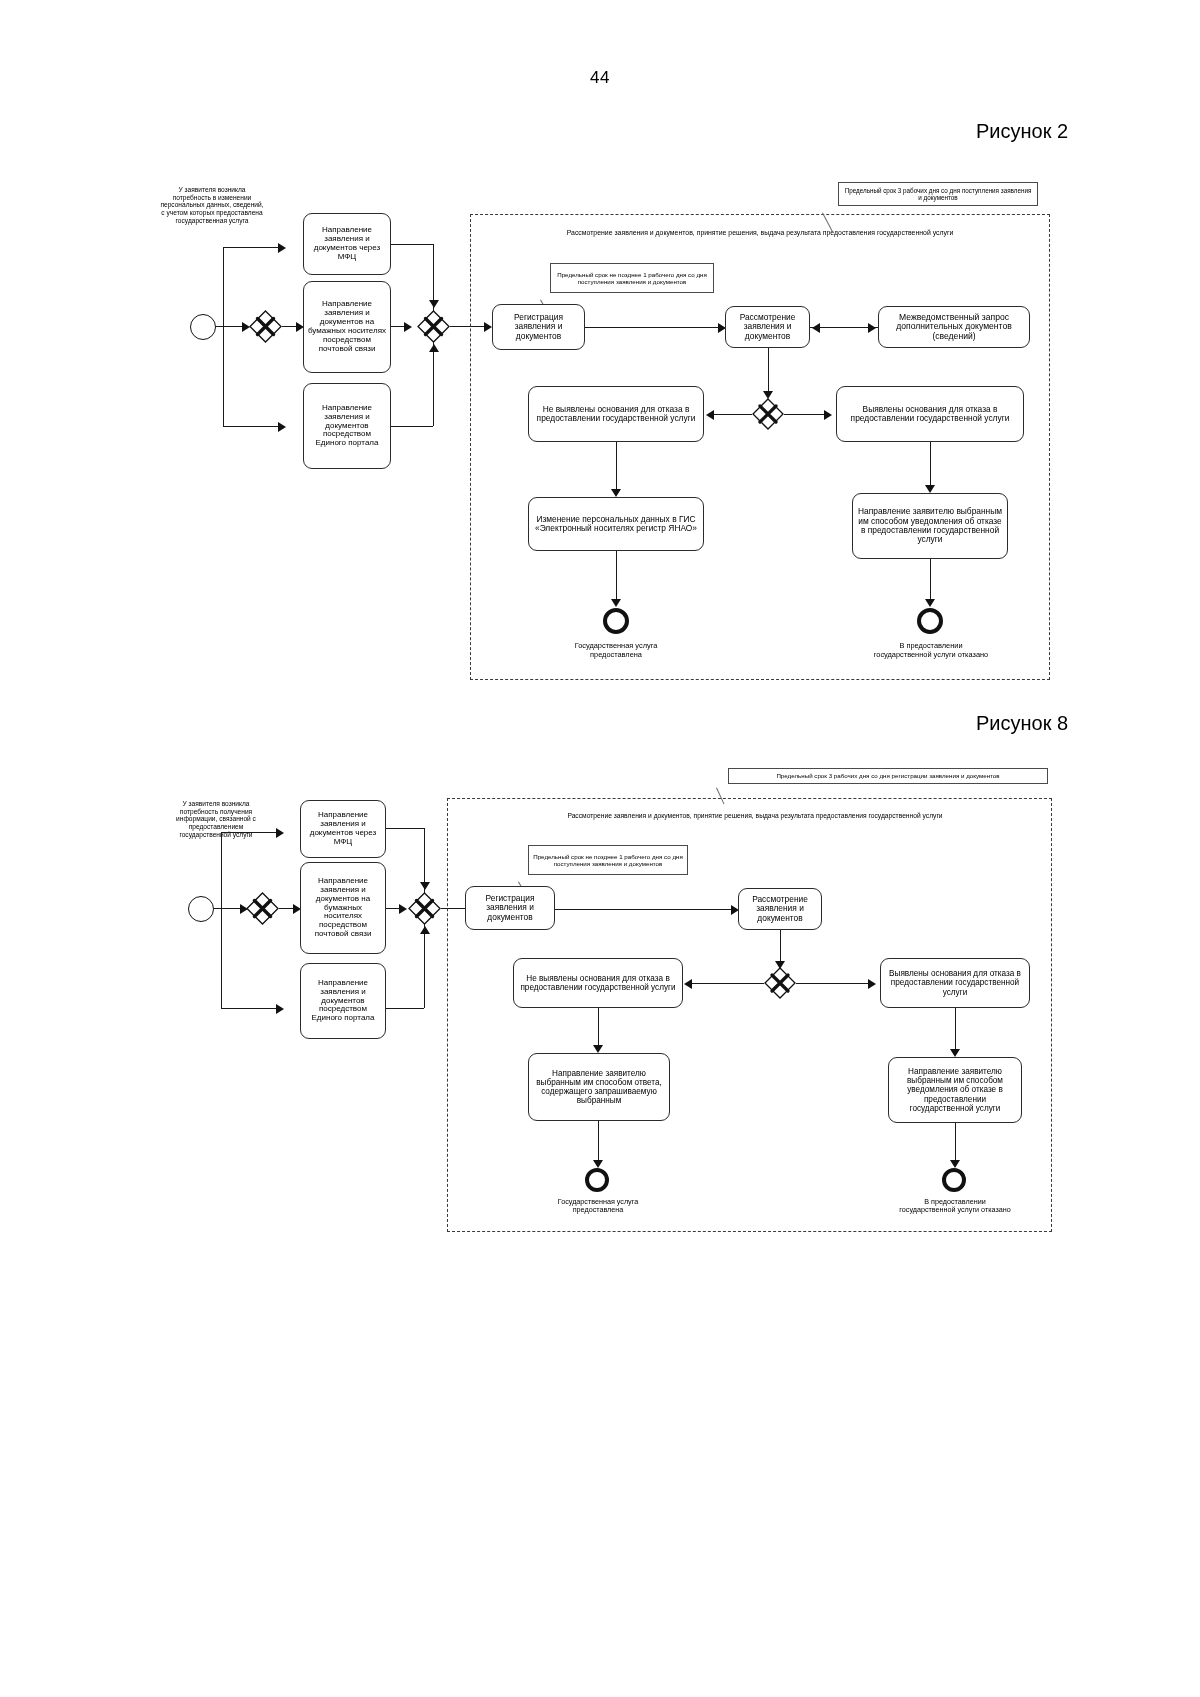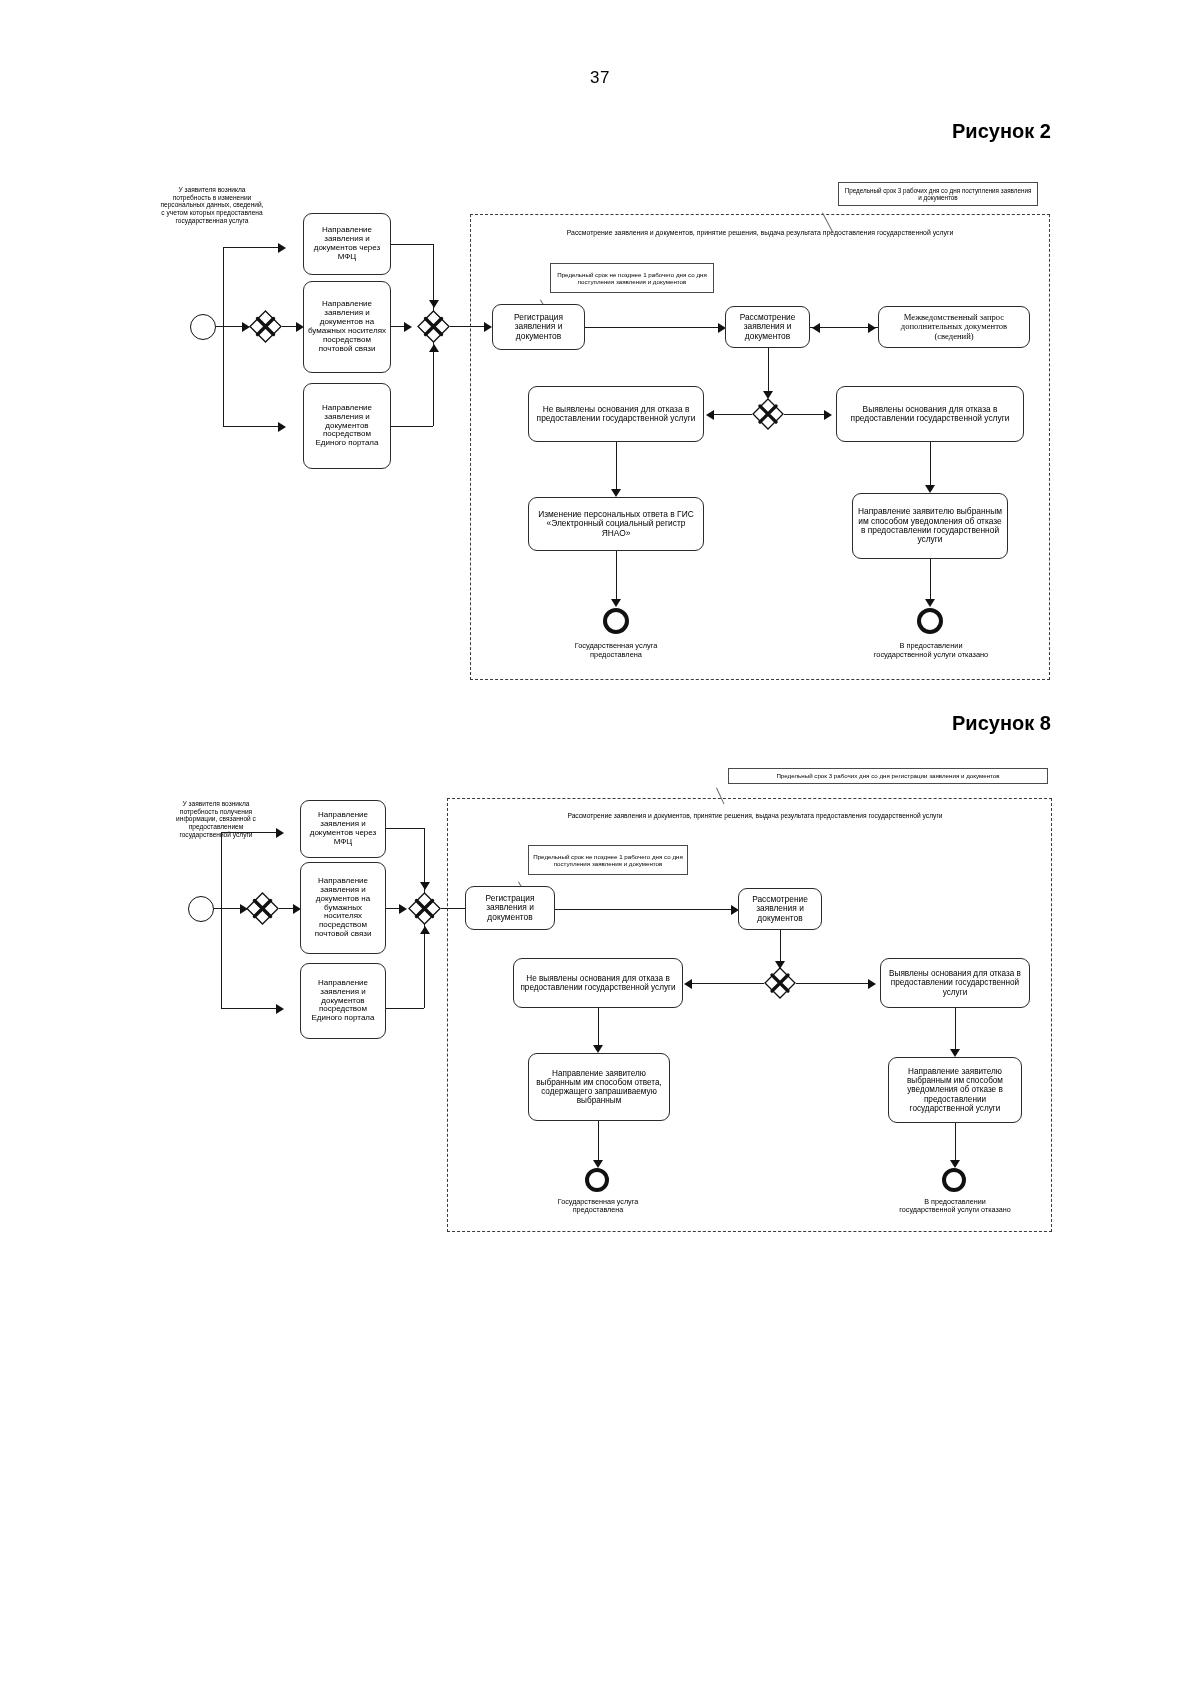--- a/index.html
+++ b/index.html
@@ -3,21 +3,21 @@
 <meta charset="utf-8">
 <style>
   html,body{margin:0;padding:0;background:#ffffff;}
   body{width:1200px;height:1697px;position:relative;
        font-family:"Liberation Sans","DejaVu Sans",sans-serif;color:#000;}
   .page{position:absolute;left:0;top:0;width:1200px;height:1697px;}
 
   .page-num{position:absolute;left:0;top:68px;width:1200px;text-align:center;
             font-size:17px;letter-spacing:.5px;}
 
-  .fig-title{position:absolute;font-size:20px;font-weight:700;}
+  .fig-title{position:absolute;font-size:20px;font-weight:400;margin-left:24px;}
 
   
   .task{position:absolute;box-sizing:border-box;border:1.2px solid #2b2b2b;
         border-radius:9px;background:#fff;display:flex;align-items:center;
         justify-content:center;text-align:center;line-height:1.12;
         padding:2px 3px;}
   .ann{position:absolute;box-sizing:border-box;border:1px solid #4a4a4a;
        background:#fff;display:flex;align-items:center;justify-content:center;
        text-align:center;line-height:1.18;padding:2px 4px;}
   .pool{position:absolute;box-sizing:border-box;
@@ -44,21 +44,21 @@
         border-bottom:8px solid #111;}
   .lead{position:absolute;background:#6a6a6a;width:1px;
         transform-origin:0 0;}
   .startlbl{position:absolute;text-align:center;line-height:1.16;}
 </style>
 </head>
 <body>
 
 <div class="page">
 
-  <div class="page-num">37</div>
+  <div class="page-num">44</div>
 
   <div class="fig-title" style="left:952px;top:120px;">Рисунок 2</div>
 
   <div class="startlbl" style="left:160px;top:186px;width:104px;font-size:6.6px;">У заявителя возникла потребность в изменении персональных данных, сведений, с учетом которых предоставлена государственная услуга</div>
 
   <div class="startev" style="left:190px;top:314px;width:26px;height:26px;"></div>
   <div class="ln lnh" style="left:216px;top:326px;width:28px;"></div>
   <div class="ar ar-r" style="left:242px;top:322px;"></div>
 
   <div class="gw" style="left:249px;top:310px;width:33px;height:33px;">
@@ -108,21 +108,21 @@
   <div class="ann" style="left:550px;top:263px;width:164px;height:30px;font-size:6.2px;">Предельный срок не позднее 1 рабочего дня со дня поступления заявления и документов</div>
   <div class="lead" style="left:540px;top:300px;height:22px;transform:rotate(-30deg);"></div>
 
   <div class="task" style="left:492px;top:304px;width:93px;height:46px;font-size:8.4px;">Регистрация заявления и документов</div>
 
   <div class="ln lnh" style="left:585px;top:327px;width:136px;"></div>
   <div class="ar ar-r" style="left:718px;top:323px;"></div>
 
   <div class="task" style="left:725px;top:306px;width:85px;height:42px;font-size:8.4px;">Рассмотрение заявления и документов</div>
 
-  <div class="task" style="left:878px;top:306px;width:152px;height:42px;font-size:8.6px;font-family:Liberation Serif, serif;">Межведомственный запрос дополнительных документов (сведений)</div>
+  <div class="task" style="left:878px;top:306px;width:152px;height:42px;font-size:8.6px;">Межведомственный запрос дополнительных документов (сведений)</div>
   <div class="ln lnh" style="left:810px;top:327px;width:68px;"></div>
   <div class="ar ar-l" style="left:812px;top:323px;"></div>
   <div class="ar ar-r" style="left:868px;top:323px;"></div>
 
   <div class="ln lnv" style="left:768px;top:348px;height:48px;"></div>
   <div class="ar ar-d" style="left:763px;top:391px;"></div>
 
   <div class="gw" style="left:752px;top:398px;width:32px;height:32px;">
     <svg width="32" height="32" viewBox="0 0 32 32">
       <polygon points="16,1 31,16 16,31 1,16" fill="#fff" stroke="#111" stroke-width="1.3"></polygon>
@@ -133,21 +133,21 @@
   <div class="task" style="left:528px;top:386px;width:176px;height:56px;font-size:8.4px;">Не выявлены основания для отказа в предоставлении государственной услуги</div>
   <div class="ln lnh" style="left:712px;top:414px;width:40px;"></div>
   <div class="ar ar-l" style="left:706px;top:410px;"></div>
 
   <div class="task" style="left:836px;top:386px;width:188px;height:56px;font-size:8.4px;">Выявлены  основания для отказа в предоставлении государственной услуги</div>
   <div class="ln lnh" style="left:784px;top:414px;width:42px;"></div>
   <div class="ar ar-r" style="left:824px;top:410px;"></div>
 
   <div class="ln lnv" style="left:616px;top:442px;height:52px;"></div>
   <div class="ar ar-d" style="left:611px;top:489px;"></div>
-  <div class="task" style="left:528px;top:497px;width:176px;height:54px;font-size:8.4px;">Изменение персональных ответа в ГИС «Электронный социальный регистр ЯНАО»</div>
+  <div class="task" style="left:528px;top:497px;width:176px;height:54px;font-size:8.4px;">Изменение персональных данных в ГИС «Электронный носителях регистр ЯНАО»</div>
 
   <div class="ln lnv" style="left:616px;top:551px;height:53px;"></div>
   <div class="ar ar-d" style="left:611px;top:599px;"></div>
   <div class="endev" style="left:603px;top:608px;width:26px;height:26px;"></div>
   <div class="ev-label" style="left:556px;top:642px;width:120px;font-size:7.4px;">Государственная услуга предоставлена</div>
 
   <div class="ln lnv" style="left:930px;top:442px;height:48px;"></div>
   <div class="ar ar-d" style="left:925px;top:485px;"></div>
   <div class="task" style="left:852px;top:493px;width:156px;height:66px;font-size:8.4px;">Направление заявителю выбранным им способом уведомления об отказе в предоставлении государственной услуги</div>
 

